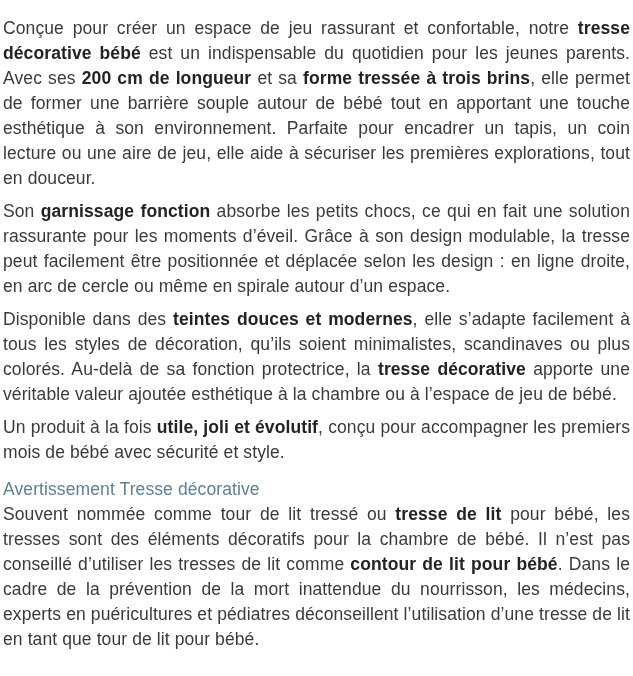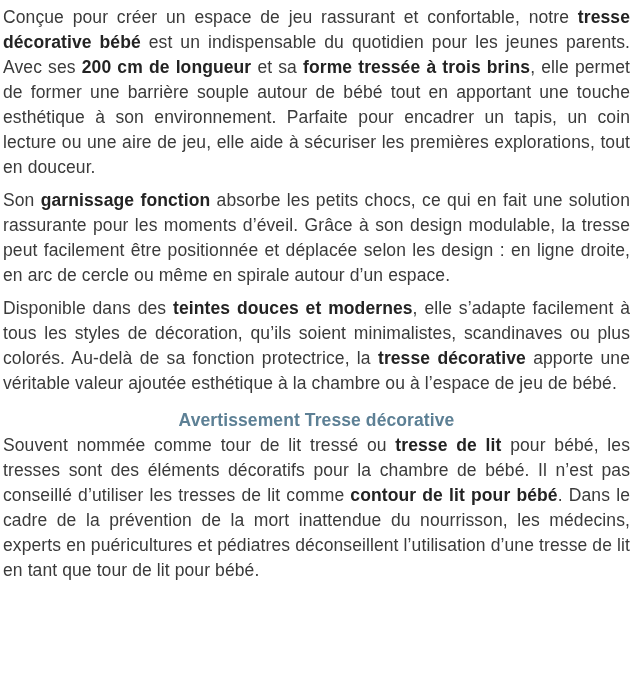--- a/index.html
+++ b/index.html
@@ -11,55 +11,55 @@
     width: 633px;
     height: 676px;
     overflow: hidden;
     font-family: "Liberation Sans", "DejaVu Sans", sans-serif;
     font-size: 17.5px;
     line-height: 25px;
     color: #3a3a3a;
     -webkit-font-smoothing: antialiased;
   }
   .doc {
-    padding: 5px 3px 0 3px;
+    padding: 16px 3px 0 3px;
     box-sizing: border-box;
     width: 633px;
   }
   p.body-para {
     margin: 0 0 8px 0;
     text-align: justify;
     letter-spacing: 0.1px;
   }
   p.body-para:last-child {
     margin-bottom: 8px;
   }
   .b {
     font-weight: 700;
     color: #232323;
   }
   h3.warning-heading {
     margin: 12px 0 0 0;
     font-size: 17.5px;
     line-height: 25px;
-    font-weight: 700;
+    font-weight: 400;
     color: #5d8095;
     letter-spacing: 0.1px;
-    text-align: center;
   }
 </style>
 </head>
 <body>
 
 <div class="doc">
 
   <p class="body-para"><span>Conçue pour créer un espace de jeu rassurant et confortable, notre </span><span class="b">tresse décorative bébé</span><span> est un indispensable du quotidien pour les jeunes parents. Avec ses </span><span class="b">200 cm de longueur</span><span> et sa </span><span class="b">forme tressée à trois brins</span><span>, elle permet de former une barrière souple autour de bébé tout en apportant une touche esthétique à son environnement. Parfaite pour encadrer un tapis, un coin lecture ou une aire de jeu, elle aide à sécuriser les premières explorations, tout en douceur.</span></p>
 
   <p class="body-para"><span>Son </span><span class="b">garnissage fonction</span><span> absorbe les petits chocs, ce qui en fait une solution rassurante pour les moments d’éveil. Grâce à son design modulable, la tresse peut facilement être positionnée et déplacée selon les design : en ligne droite, en arc de cercle ou même en spirale autour d’un espace.</span></p>
 
   <p class="body-para"><span>Disponible dans des </span><span class="b">teintes douces et modernes</span><span>, elle s’adapte facilement à tous les styles de décoration, qu’ils soient minimalistes, scandinaves ou plus colorés. Au-delà de sa fonction protectrice, la </span><span class="b">tresse décorative</span><span> apporte une véritable valeur ajoutée esthétique à la chambre ou à l’espace de jeu de bébé.</span></p>
 
+  <p class="body-para"><span>Un produit à la fois </span><span class="b">utile, joli et évolutif</span><span>, conçu pour accompagner les premiers mois de bébé avec sécurité et style.</span></p>
 
   <h3 class="warning-heading">Avertissement Tresse décorative</h3>
 
   <p class="body-para"><span>Souvent nommée comme tour de lit tressé ou </span><span class="b">tresse de lit</span><span> pour bébé, les tresses sont des éléments décoratifs pour la chambre de bébé. Il n’est pas conseillé d’utiliser les tresses de lit comme </span><span class="b">contour de lit pour bébé</span><span>. Dans le cadre de la prévention de la mort inattendue du nourrisson, les médecins, experts en puéricultures et pédiatres déconseillent l’utilisation d’une tresse de lit en tant que tour de lit pour bébé.</span></p>
 
 </div>
 
 </body></html>

